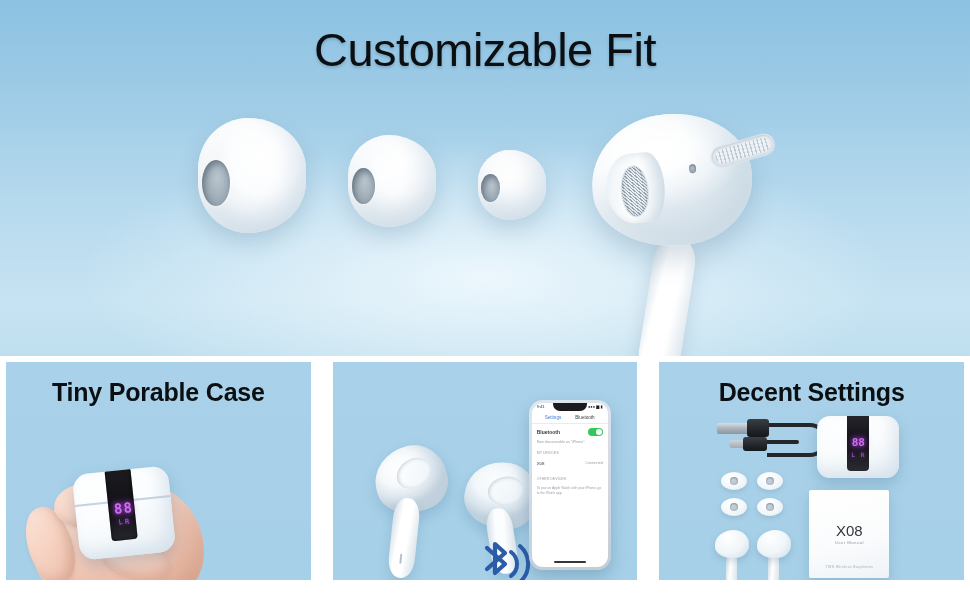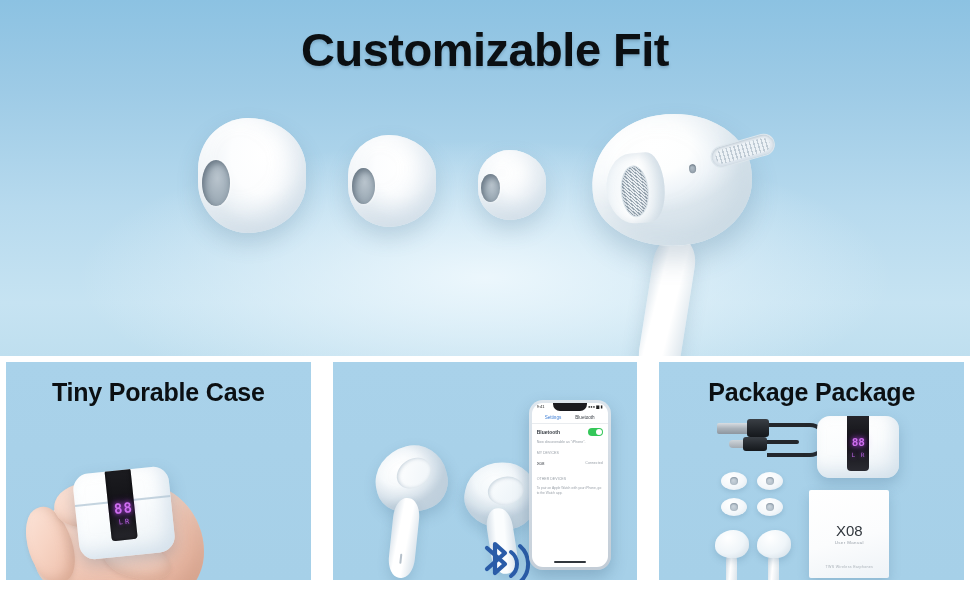--- a/index.html
+++ b/index.html
@@ -30,21 +30,21 @@
       linear-gradient(180deg, #8cc2e2 0%, #9ecbe6 26%, #b7daee 58%, #c6e3f2 85%, #bfdfef 100%);
     overflow: hidden;
   }
 
   .hero-title {
     position: absolute;
     left: 0; top: 22px;
     width: 970px;
     text-align: center;
     font-size: 47px;
-    font-weight: bold;
+    font-weight: normal;
     letter-spacing: -0.5px;
     color: #0b0f12;
     text-shadow: 0 2px 3px rgba(40,70,95,0.25);
     font-family: "Liberation Sans", sans-serif;
   }
 
   
   .tip {
     position: absolute;
     border-radius: 52% 60% 60% 52% / 50% 50% 50% 50%;
@@ -654,21 +654,21 @@
             <span class="right">Connected</span>
           </div>
           <div class="phone-row r5">OTHER DEVICES</div>
           <div class="phone-row r6">To pair an Apple Watch with your iPhone, go to the Watch app.</div>
           <div class="phone-homebar"></div>
         </div>
       </div>
     </div>
 
     <div class="panel">
-      <div class="panel-title">Package Package</div>
+      <div class="panel-title">Decent Settings</div>
 
       <div class="pkg">
 
         <div class="usb-cable">
           <div class="usb-wire-top"></div>
           <div class="usb-wire-bottom"></div>
           <div class="usb-plug-a"></div>
           <div class="usb-body-a"></div>
           <div class="usb-plug-c"></div>
           <div class="usb-body-c"></div>

